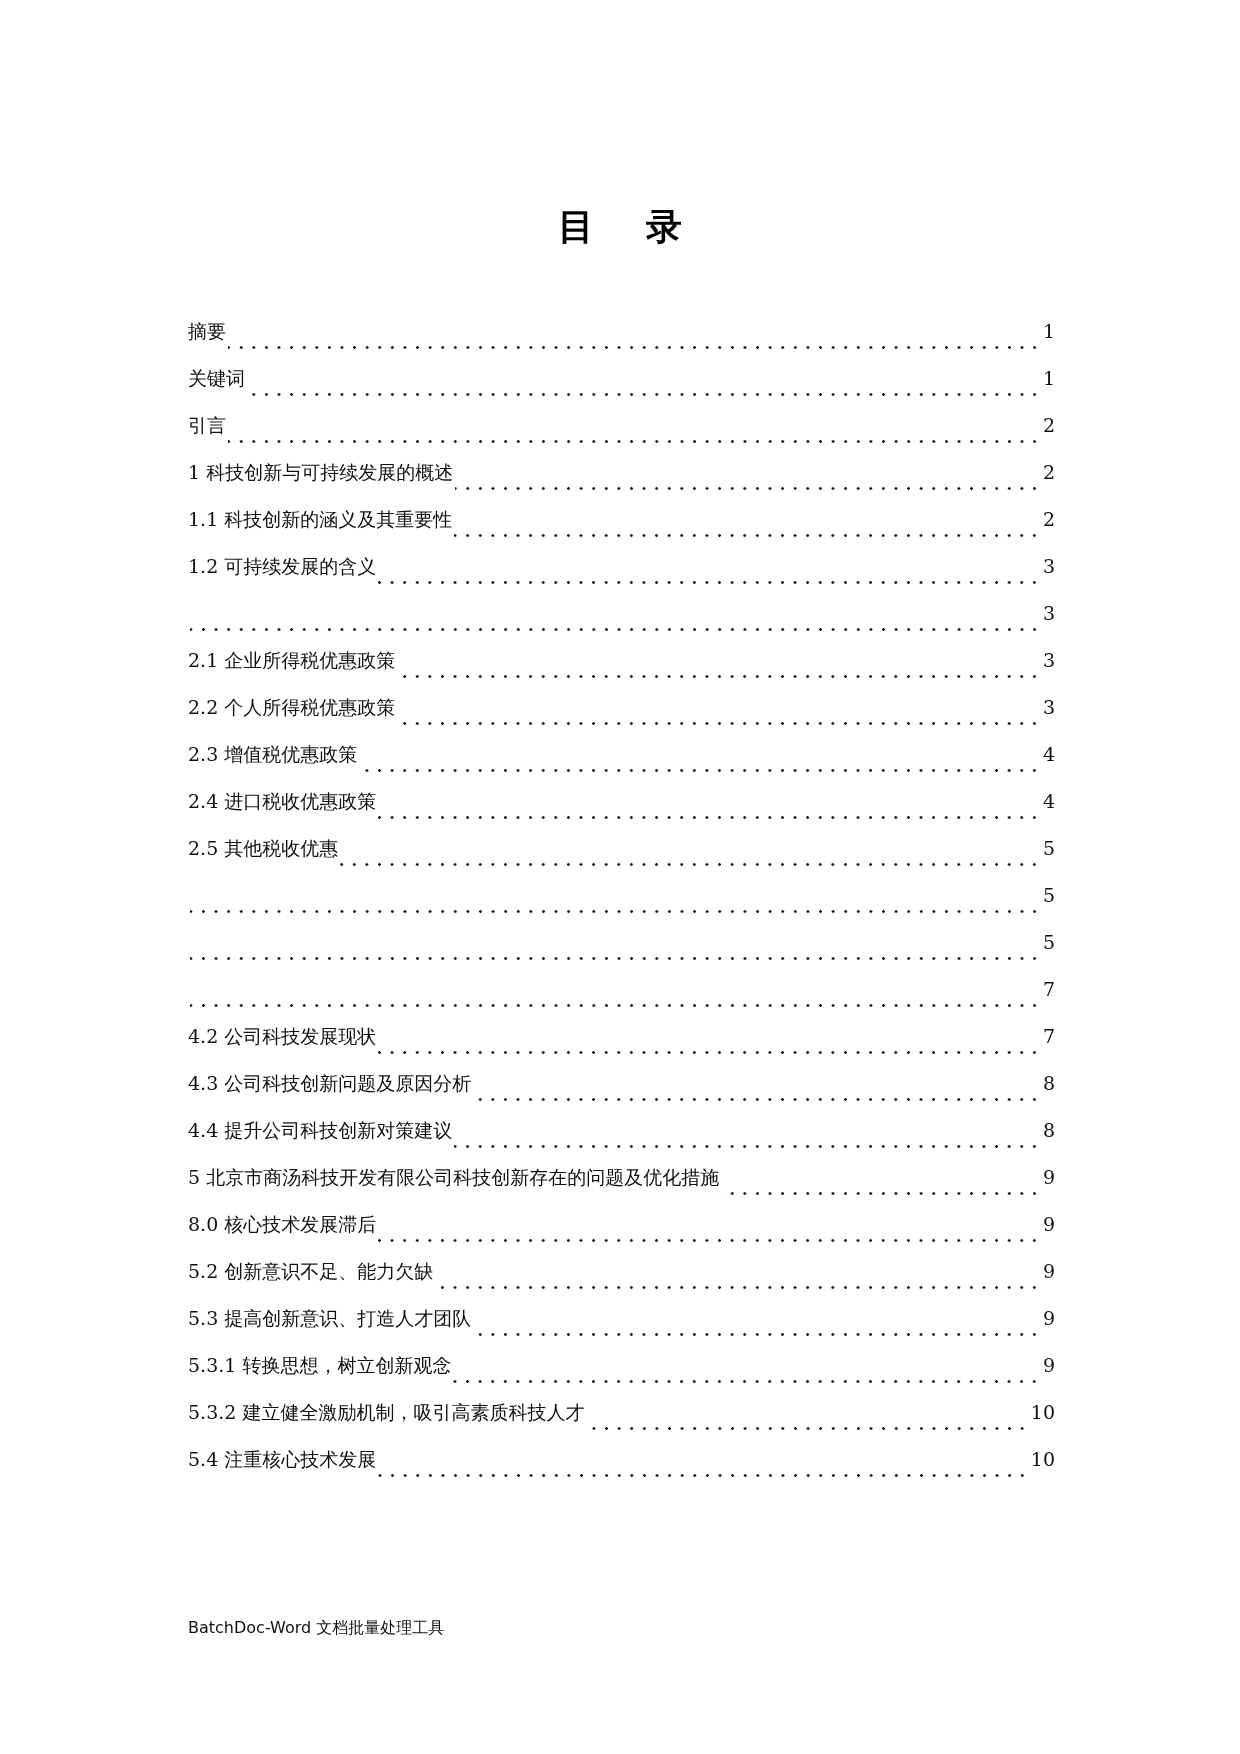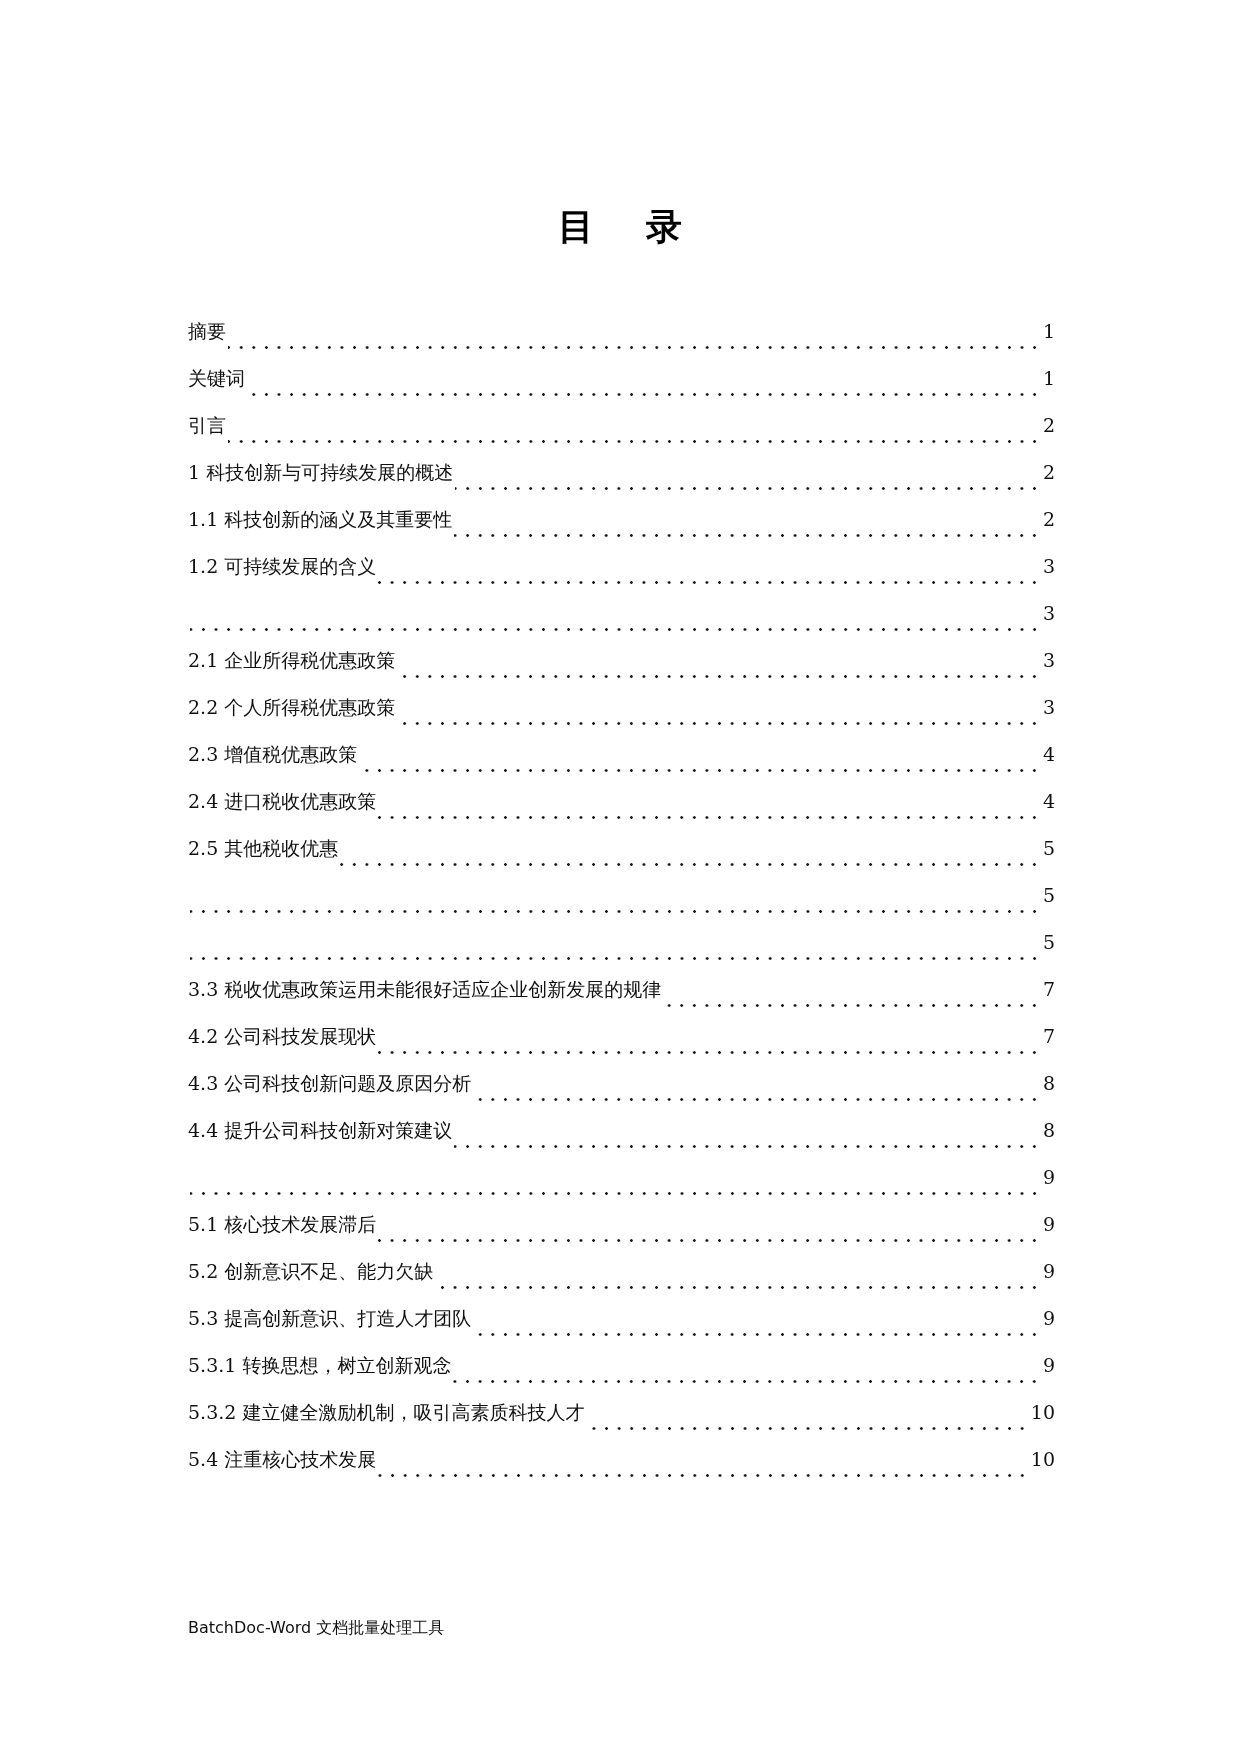--- a/index.html
+++ b/index.html
@@ -147,45 +147,45 @@
     </div>
   <div class="toc-row">
       <span class="toc-leader"></span>
       <span class="toc-page">5</span>
     </div>
   <div class="toc-row">
       <span class="toc-leader"></span>
       <span class="toc-page">5</span>
     </div>
   <div class="toc-row">
-      <span class="toc-label">3.3 税收优惠政策运用未能很好适应企业创新发展的规律</span>
       <span class="toc-leader"></span>
       <span class="toc-page">7</span>
     </div>
   <div class="toc-row">
       <span class="toc-label">4.2 公司科技发展现状</span>
       <span class="toc-leader"></span>
       <span class="toc-page">7</span>
     </div>
   <div class="toc-row">
       <span class="toc-label">4.3 公司科技创新问题及原因分析</span>
       <span class="toc-leader"></span>
       <span class="toc-page">8</span>
     </div>
   <div class="toc-row">
       <span class="toc-label">4.4 提升公司科技创新对策建议</span>
       <span class="toc-leader"></span>
       <span class="toc-page">8</span>
     </div>
   <div class="toc-row">
-      <span class="toc-leader"></span>
-      <span class="toc-page">9</span>
-    </div>
-  <div class="toc-row">
-      <span class="toc-label">5.1 核心技术发展滞后</span>
+      <span class="toc-label">5 北京市商汤科技开发有限公司科技创新存在的问题及优化措施</span>
+      <span class="toc-leader"></span>
+      <span class="toc-page">9</span>
+    </div>
+  <div class="toc-row">
+      <span class="toc-label">8.0 核心技术发展滞后</span>
       <span class="toc-leader"></span>
       <span class="toc-page">9</span>
     </div>
   <div class="toc-row">
       <span class="toc-label">5.2 创新意识不足、能力欠缺</span>
       <span class="toc-leader"></span>
       <span class="toc-page">9</span>
     </div>
   <div class="toc-row">
       <span class="toc-label">5.3 提高创新意识、打造人才团队</span>

